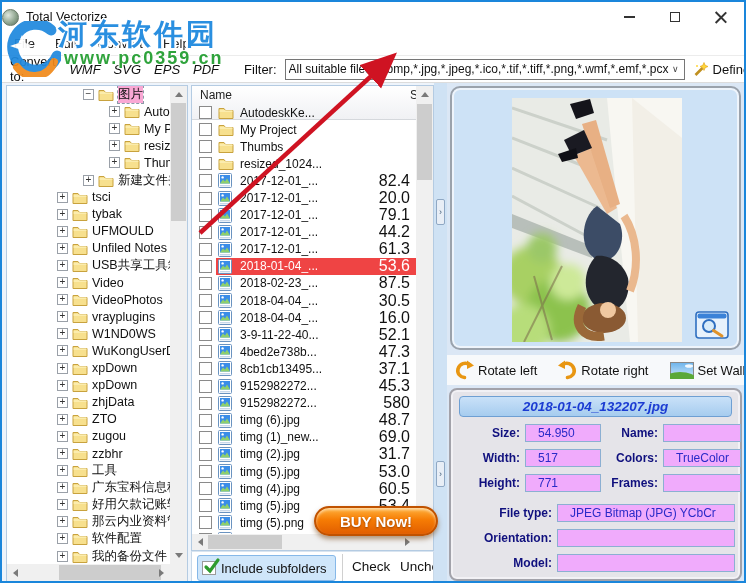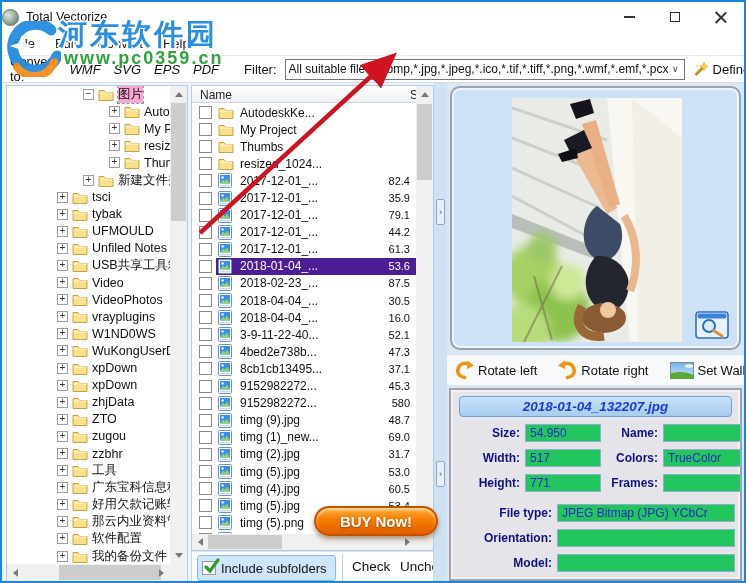--- a/index.html
+++ b/index.html
@@ -49,53 +49,53 @@
   .sb-thumb { position:absolute; background:#cdcdcd; }
   .sb-btn { position:absolute; width:17px; height:17px; display:flex; align-items:center; justify-content:center; }
   .tri { width:0; height:0; }
   .tri-up { border-left:4px solid transparent; border-right:4px solid transparent; border-bottom:5px solid #7a7a7a; }
   .tri-down { border-left:4px solid transparent; border-right:4px solid transparent; border-top:5px solid #7a7a7a; }
   .tri-left { border-top:4px solid transparent; border-bottom:4px solid transparent; border-right:5px solid #7a7a7a; }
   .tri-right { border-top:4px solid transparent; border-bottom:4px solid transparent; border-left:5px solid #7a7a7a; }
 
   
   .list-panel { position:absolute; left:189px; top:2px; width:243px; height:466px; background:#fff; border:1px solid #b4cbe2; }
-  .list-header { position:absolute; left:0; top:0; width:224px; height:17px; background:linear-gradient(#ffffff,#f0f1f4); border-bottom:1px solid #d5d8dc; font-size:12px; color:#222; }
+  .list-header { position:absolute; left:0; top:0; width:224px; height:34px; background:linear-gradient(#ffffff,#f0f1f4); border-bottom:1px solid #d5d8dc; font-size:12px; color:#222; }
   .hdr-name { position:absolute; left:8px; top:2px; }
   .hdr-size { position:absolute; left:218px; top:2px; width:6px; overflow:hidden; }
   .list-rows { position:absolute; left:0; top:18px; width:224px; height:431px; overflow:hidden; }
   .list-row { height:17.1px; display:flex; align-items:center; }
   .cbx { width:13px; height:13px; border:1px solid #8a8a8a; background:#fff; margin-left:7px; margin-right:4px; flex:none; }
   .rowhl { flex:1; height:100%; display:flex; align-items:center; padding-left:2px; color:#111; }
-  .rowhl.rsel { background:#4c1d95; color:#fff; }
+  .rowhl.rsel { background:#ef4444; color:#fff; }
   .ric { width:17px; flex:none; display:flex; margin-right:5px; }
   .rname { flex:1; font-size:12px; white-space:nowrap; overflow:hidden; }
-  .rsize { width:42px; text-align:right; padding-right:6px; font-size:11px; flex:none; }
+  .rsize { width:42px; text-align:right; padding-right:6px; font-size:16px; flex:none; }
 
   
   .splitter { position:absolute; left:432px; top:0; width:13px; height:501px; background:#cfe2f4; }
   .split-handle { position:absolute; left:2px; width:9px; height:26px; background:#e8eef6; border:1px solid #8fa8c4; border-radius:2px; font-size:9px; color:#44607c; display:flex; align-items:center; justify-content:center; }
 
   
   .right-panel { position:absolute; left:445px; top:0; width:299px; height:501px; background:#dbe7f5; }
   .preview-box { position:absolute; left:3px; top:3px; width:291px; height:264px; background:#cde2f6; border:2px solid #9aa2ac; border-radius:10px; box-shadow:inset 0 0 0 2px #eef4fb; }
   .photo { position:absolute; left:60px; top:10px; width:170px; height:244px; }
   .magnifier-btn { position:absolute; right:10px; bottom:9px; }
 
   .rotate-row { position:absolute; left:0; top:272px; width:299px; height:30px; background:#f7f9fb; display:flex; align-items:center; padding-left:7px; font-size:13px; color:#111; }
   .rot-txt { margin:0 6px 0 3px; white-space:nowrap; }
 
-  .info-box { position:absolute; left:2px; top:305px; width:293px; height:193px; background:#e5e4e9; border:2px solid #a2a2aa; border-radius:0; box-shadow:inset 0 0 0 2px #f2f1f5; }
+  .info-box { position:absolute; left:2px; top:305px; width:293px; height:193px; background:#e5e4e9; border:2px solid #a2a2aa; border-radius:8px; box-shadow:inset 0 0 0 2px #f2f1f5; }
   .fn-bar { margin:6px 8px 6px 8px; height:21px; background:linear-gradient(#c9e1f8,#a6ccef); border:1px solid #6e9fd3; border-radius:4px; display:flex; align-items:center; justify-content:center; font-size:13.5px; font-style:italic; font-weight:bold; color:#1b3bd2; }
   .frow { display:flex; align-items:center; height:19px; margin-top:6px; font-size:12px; }
   .frow.first { margin-top:2px; }
   .frow.gap { margin-top:11px; }
   .lab { font-weight:bold; color:#10107e; text-align:right; padding-right:5px; flex:none; }
   .lab1 { width:74px; } .lab2 { width:56px; } .labF { width:106px; }
-  .vbox { background:#22c55e; border:1px solid #8cafd2; height:18px; color:#2a2ac8; padding:0 4px; display:flex; align-items:center; flex:none; overflow:hidden; white-space:nowrap; }
+  .vbox { background:#f0abfc; border:1px solid #8cafd2; height:18px; color:#2a2ac8; padding:0 12px; display:flex; align-items:center; flex:none; overflow:hidden; white-space:nowrap; }
   .box1 { width:76px; margin-right:6px; } .box2 { width:78px; } .boxF { width:178px; }
 
   
   .bottombar { position:absolute; left:189px; top:468px; width:243px; height:33px; background:#fff; border:1px solid #c8d8e8; border-top:1px solid #d8e4f0; overflow:hidden; }
   .include-box { position:absolute; left:5px; top:3px; width:139px; height:26px; background:#cfe6fa; border:1px solid #86b8e8; border-radius:3px; display:flex; align-items:center; padding-left:4px; font-size:13px; color:#111; }
   .chk { position:relative; width:14px; height:14px; background:#fff; border:1px solid #9a9a9a; margin-right:5px; flex:none; }
   .chk svg { position:absolute; left:0; top:-4px; overflow:visible; }
   .bb-sep { position:absolute; left:150px; top:2px; width:1px; height:28px; background:#d0d0d0; }
   .bb-btn { position:absolute; top:7px; font-size:13.5px; color:#111; white-space:nowrap; }
   .bb-check { left:160px; } .bb-uncheck { left:208px; }
@@ -549,21 +549,21 @@
               <span class="ric">
                 <svg width="14" height="15" viewBox="0 0 14 15">
                   <rect x="0.5" y="0.5" width="13" height="14" rx="1" fill="#fff" stroke="#6a93c0"></rect>
                   <rect x="2" y="2" width="10" height="8.5" fill="#3a8de8"></rect>
                   <path d="M2 10.5 l3 -4 2 2 2 -3 3 5 Z" fill="#8fd06a"></path>
                   <circle cx="4.6" cy="4.4" r="1.2" fill="#fff"></circle>
                   <rect x="2" y="12" width="10" height="1.4" fill="#c8d8ea"></rect>
                 </svg>
               </span>
               <span class="rname">2017-12-01_...</span>
-              <span class="rsize">35.9</span>
+              <span class="rsize">20.0</span>
             </span>
           </div>
           <div class="list-row">
             <span class="cbx"></span>
             <span class="rowhl">
               <span class="ric">
                 <svg width="14" height="15" viewBox="0 0 14 15">
                   <rect x="0.5" y="0.5" width="13" height="14" rx="1" fill="#fff" stroke="#6a93c0"></rect>
                   <rect x="2" y="2" width="10" height="8.5" fill="#3a8de8"></rect>
                   <path d="M2 10.5 l3 -4 2 2 2 -3 3 5 Z" fill="#8fd06a"></path>
@@ -756,21 +756,21 @@
             <span class="rowhl">
               <span class="ric">
                 <svg width="14" height="15" viewBox="0 0 14 15">
                   <rect x="0.5" y="0.5" width="13" height="14" rx="1" fill="#fff" stroke="#6a93c0"></rect>
                   <rect x="2" y="2" width="10" height="8.5" fill="#3a8de8"></rect>
                   <path d="M2 10.5 l3 -4 2 2 2 -3 3 5 Z" fill="#8fd06a"></path>
                   <circle cx="4.6" cy="4.4" r="1.2" fill="#fff"></circle>
                   <rect x="2" y="12" width="10" height="1.4" fill="#c8d8ea"></rect>
                 </svg>
               </span>
-              <span class="rname">timg (9).jpg</span>
+              <span class="rname">timg (6).jpg</span>
               <span class="rsize">48.7</span>
             </span>
           </div>
           <div class="list-row">
             <span class="cbx"></span>
             <span class="rowhl">
               <span class="ric">
                 <svg width="14" height="15" viewBox="0 0 14 15">
                   <rect x="0.5" y="0.5" width="13" height="14" rx="1" fill="#fff" stroke="#6a93c0"></rect>
                   <rect x="2" y="2" width="10" height="8.5" fill="#3a8de8"></rect>

